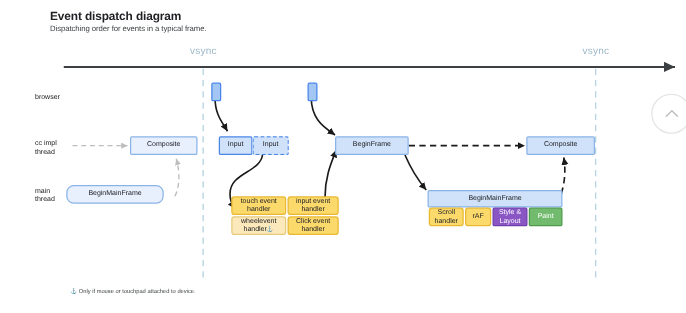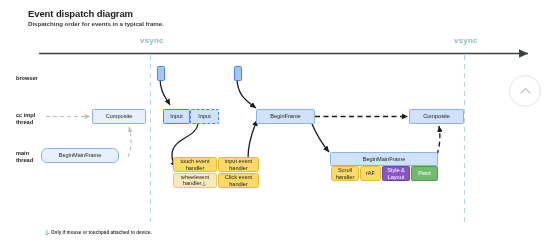--- a/index.html
+++ b/index.html
@@ -4,23 +4,23 @@
 <style>
   html,body{margin:0;padding:0;}
   body{
     width:549px;height:250px;
     background:#ffffff;
     font-family:"Liberation Sans", sans-serif;
     overflow:hidden;
     position:relative;
     color:#202124;
   }
-  #stage{position:absolute;left:0;top:0;width:476px;height:250px;}
+  #stage{position:absolute;left:12px;top:0;width:476px;height:250px;}
   svg.layer{position:absolute;left:0;top:0;width:549px;height:250px;overflow:visible;}
-  .abs{position:absolute;font-weight:bold;}
+  .abs{position:absolute;}
 
   
   #title{
     left:28px;top:8px;
     font-size:9.5px;font-weight:bold;letter-spacing:-0.1px;
     color:#202124;
   }
   #subtitle{
     left:28px;top:20px;
     font-size:6.2px;color:#3c4043;letter-spacing:-0.05px;

